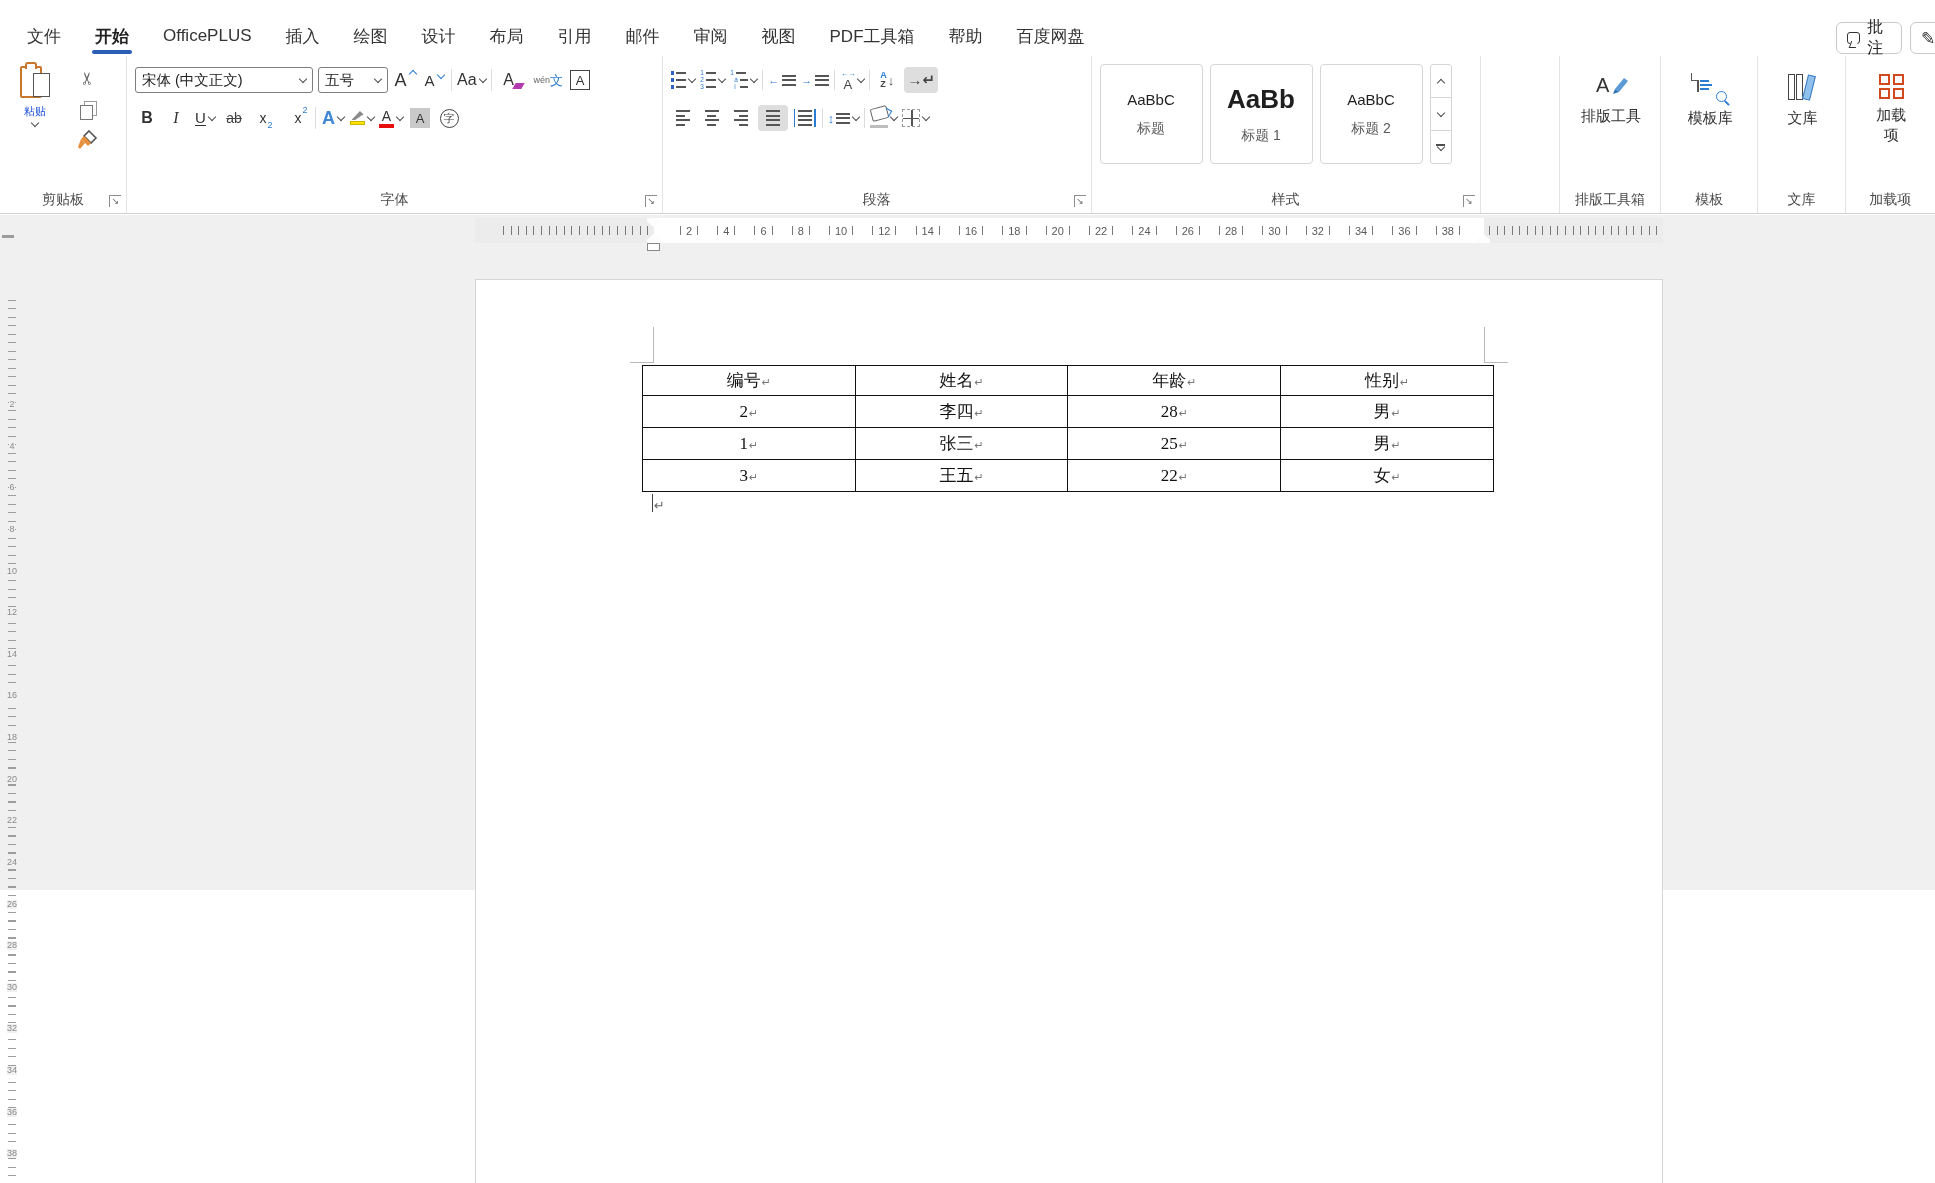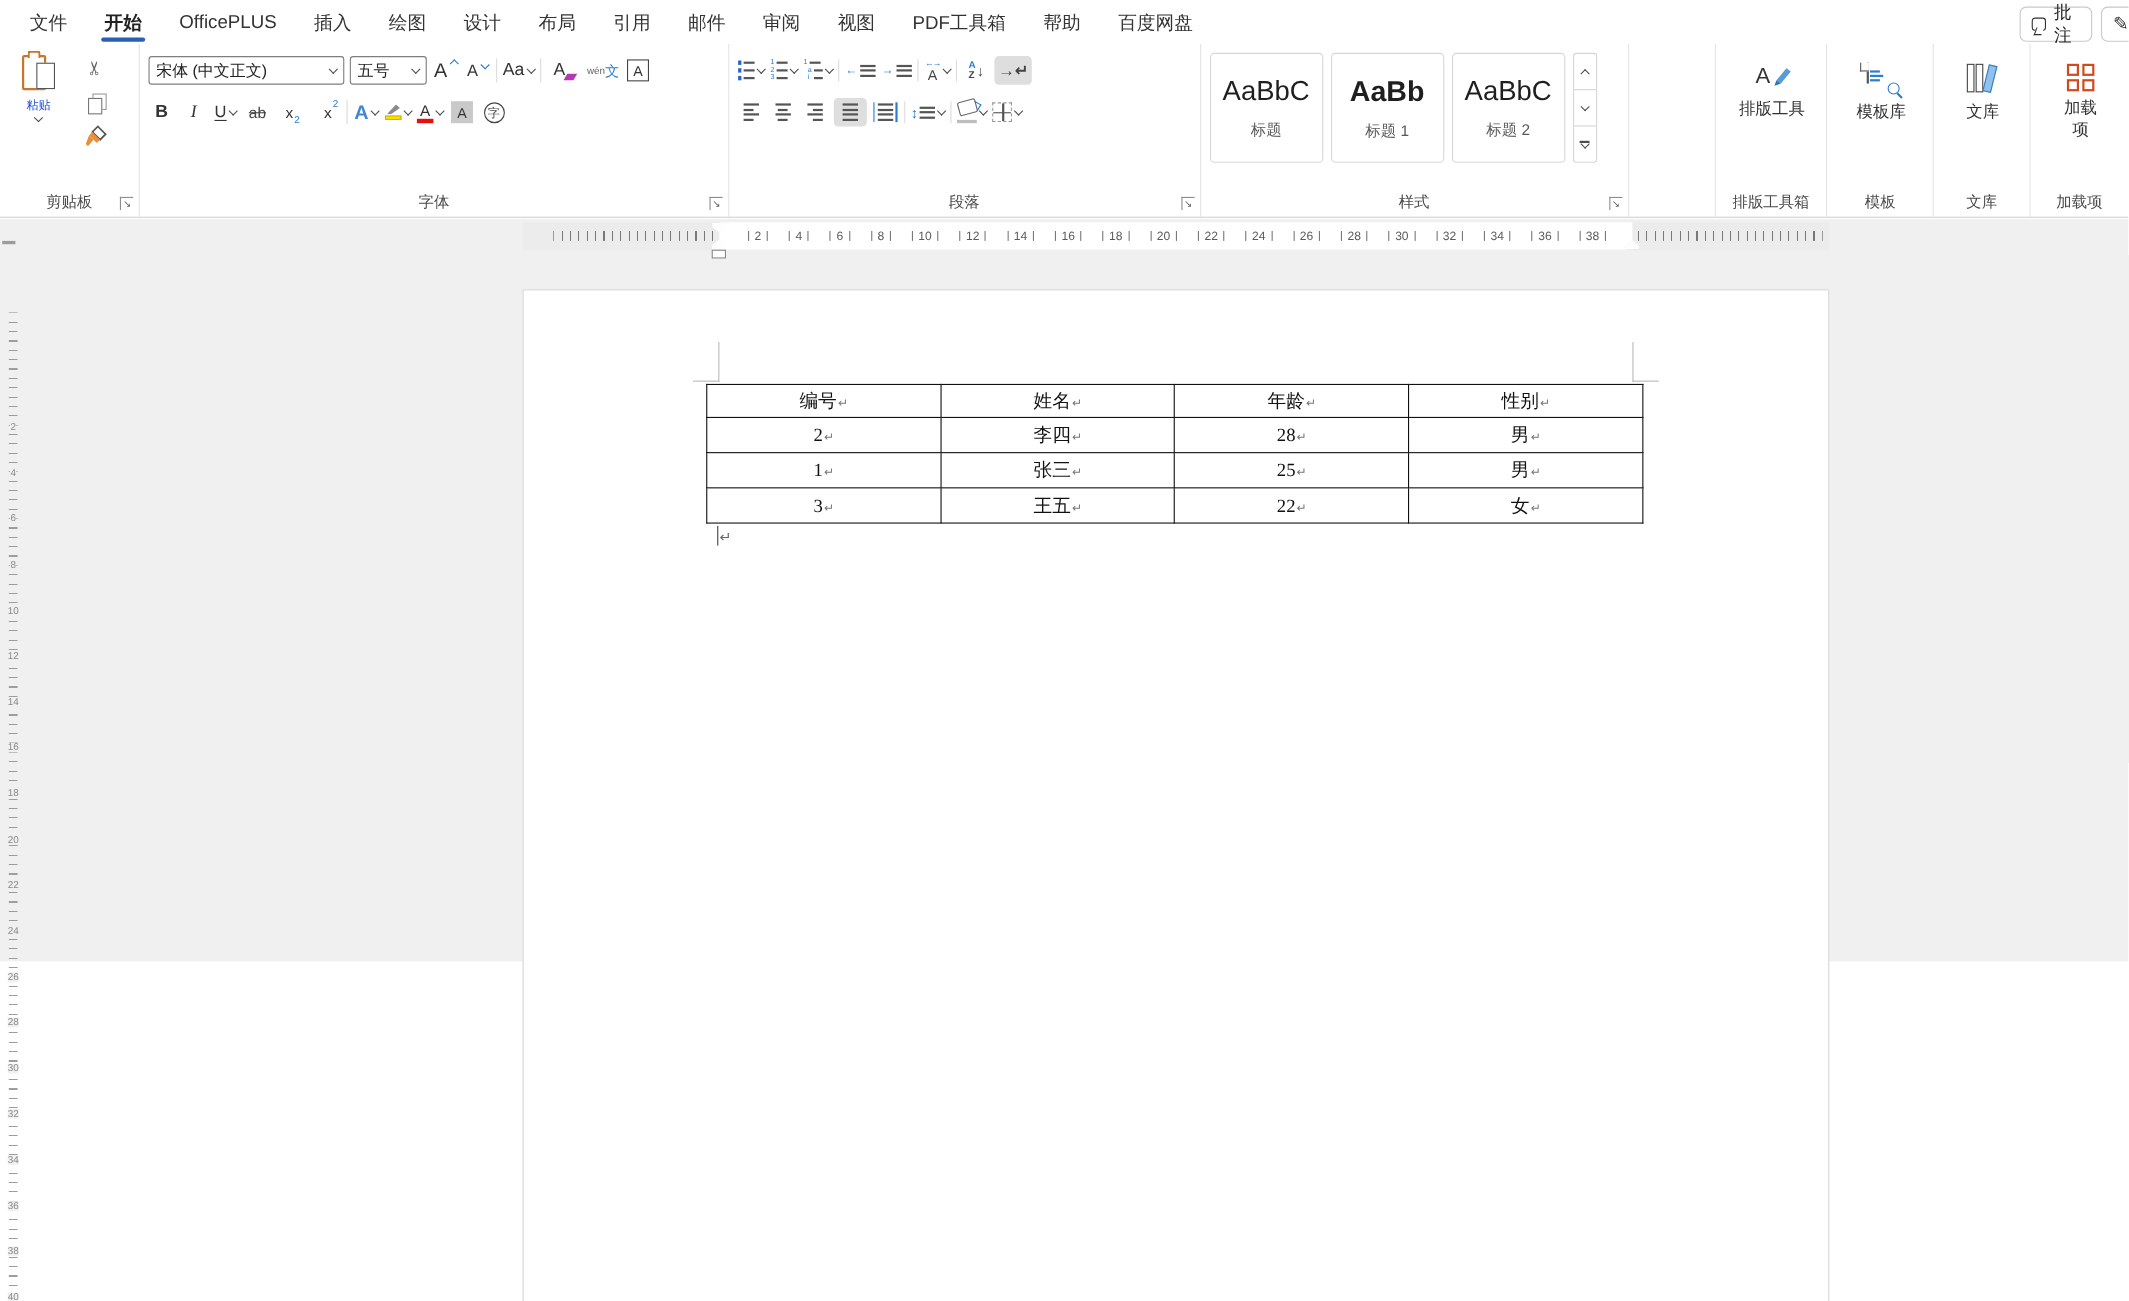--- a/index.html
+++ b/index.html
@@ -1,18 +1,18 @@
 <!DOCTYPE html>
 <html><head>
 <meta charset="utf-8">
 <style>
   * { margin:0; padding:0; box-sizing:border-box; }
   html,body { width:1935px; height:1183px; overflow:hidden; background:#fff;
     font-family:"Liberation Sans","DejaVu Sans",sans-serif; color:#262626; }
-  .stage { position:relative; width:1935px; height:874px; }
+  .stage { position:relative; width:1935px; height:874px;margin-top:16px; }
 
   
   .menubar { position:absolute; left:0; top:0; width:100%; height:40px; background:#fff;
     display:flex; align-items:center; padding-left:10px; z-index:5; }
   .menu-item { position:relative; padding:0 17px; font-size:17px; color:#333; height:40px;
     display:flex; align-items:center; cursor:default; }
   .menu-item.active { font-weight:bold; color:#222; }
   .menu-item.active::after { content:""; position:absolute; left:14px; right:14px; bottom:2px;
     height:4px; background:#2b5fb4; border-radius:2px; }
   .topbtn { position:absolute; top:6px; height:32px; border:1px solid #c9c9c9; border-radius:6px;
@@ -108,21 +108,21 @@
   .bucket::after { content:""; position:absolute; right:-4px; top:3px; width:6px; height:6px; border-right:1.8px solid #2b7cd3; border-bottom:1.8px solid #2b7cd3; transform:rotate(-45deg); }
   .bucket-bar { width:18px; height:3px; background:#bdbdbd; margin-top:3px; }
   .borderic { width:18px; height:18px; border:1.3px dashed #9a9a9a; position:relative; }
   .borderic::before { content:""; position:absolute; left:0; right:0; top:50%; height:1.3px; background:#555; }
   .borderic::after { content:""; position:absolute; top:0; bottom:0; left:50%; width:1.3px; background:#555; }
 
   
   .cards { display:flex; gap:7px; align-items:stretch; }
   .scard { width:103px; height:100px; border:1px solid #d6d6d6; border-radius:4px; background:#fff;
     display:flex; flex-direction:column; align-items:center; justify-content:center; gap:12px; cursor:pointer; }
-  .scard .samp { font-size:25px; color:#1f1f1f; }
+  .scard .samp { font-size:15px; color:#1f1f1f; }
   .scard.hd1 .samp { font-size:26px; font-weight:bold; }
   .scard .sname { font-size:14px; color:#595959; }
   .gscroll { width:22px; display:flex; flex-direction:column; border:1px solid #d6d6d6; border-radius:3px; }
   .gscroll .gc { flex:1; display:flex; align-items:center; justify-content:center; cursor:pointer; }
   .gscroll .gc + .gc { border-top:1px solid #d6d6d6; }
   .morebar { display:flex; flex-direction:column; align-items:center; gap:1px; }
   .morebar b { width:9px; height:1.6px; background:#4d4d4d; }
 
   
   .tallbtn { display:flex; flex-direction:column; align-items:center; justify-content:flex-start;

